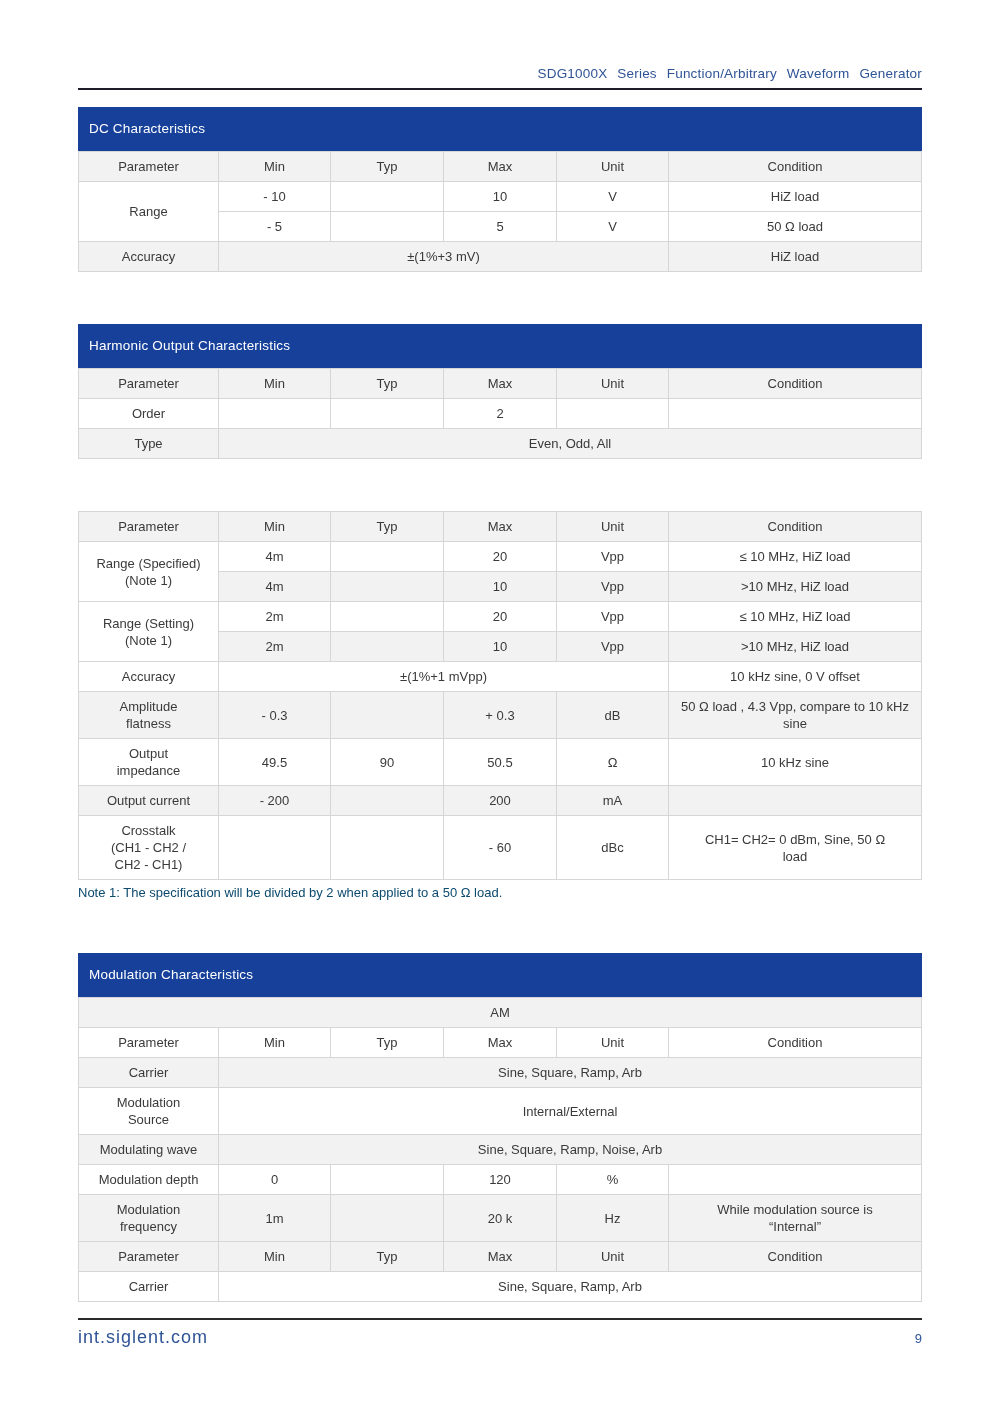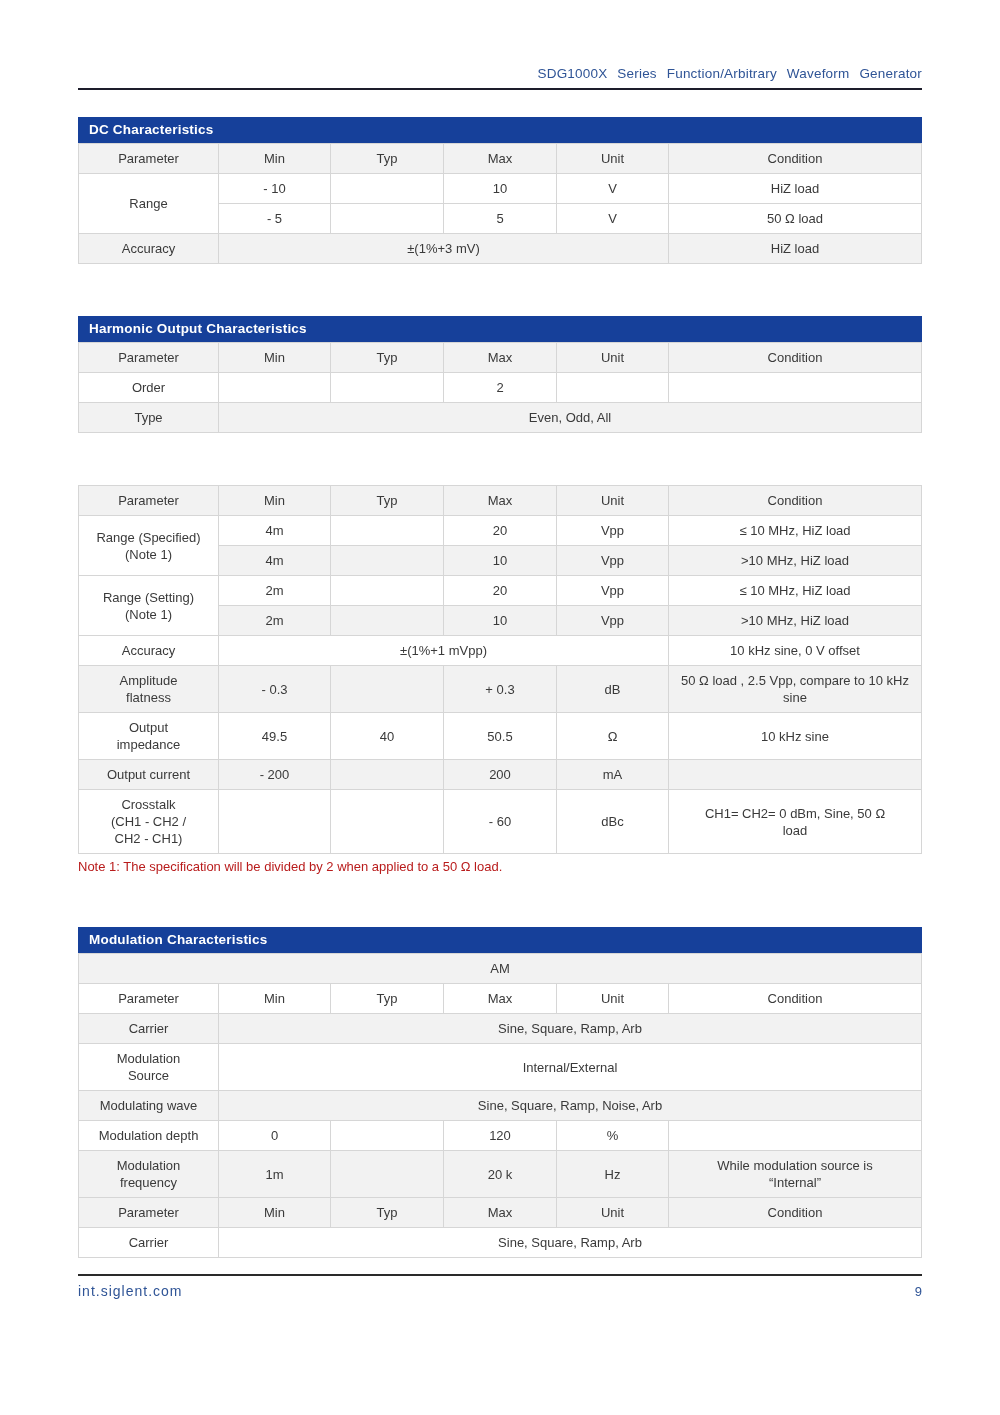--- a/index.html
+++ b/index.html
@@ -9,69 +9,69 @@
     padding: 64px 78px 0 78px;
     background: #ffffff;
     font-family: "Liberation Sans", sans-serif;
     position: relative;
   }
   
   .doc-header {
     text-align: right;
     border-bottom: 2px solid #1d1d2b;
     padding-bottom: 6px;
-    margin-bottom: 27px;
+    margin-bottom: 17px;
   }
   .doc-title {
     color: #2f5496;
     font-size: 13.5px;
     word-spacing: 6px;
     letter-spacing: 0.2px;
   }
   
   .spec { margin-bottom: 52px; }
   .spec:last-of-type { margin-bottom: 16px; }
   .bar {
     background: #16409a;
     color: #ffffff;
-    font-weight: bold;
+    font-weight: normal;
     font-size: 13.5px;
     line-height: 16px;
-    padding: 5px 11px;
+    padding: 14px 11px;
     letter-spacing: 0.2px;
   }
   table { width: 100%; border-collapse: collapse; table-layout: fixed; text-align: center; }
   td {
     border: 1px solid #d6d6d6;
     padding: 6px 10px;
     font-size: 13px;
     line-height: 17px;
     color: #3a3a3a;
     vertical-align: middle;
     white-space: pre-line;
     overflow: hidden;
     background: #ffffff;
   }
   tr.shaded td { background: #f2f2f2; }
   .note {
     font-size: 13px;
-    color: #b91c1c;
+    color: #0c4a6e;
     margin-top: 5px;
     line-height: 16px;
   }
   
   .doc-footer {
     display: flex;
     justify-content: space-between;
     align-items: baseline;
     border-top: 2px solid #2a2a2a;
     margin-top: 14px;
     padding-top: 7px;
   }
-  .footer-site { color: #2f5496; font-size: 14px; letter-spacing: 1px; }
+  .footer-site { color: #2f5496; font-size: 18px; letter-spacing: 1px; }
   .footer-page { color: #2f5496; font-size: 13px; }
 </style>
 </head>
 <body>
 
 <div class="page">
 
   <div class="doc-header">
     <span class="doc-title">SDG1000X Series Function/Arbitrary Waveform Generator</span>
   </div>
@@ -211,27 +211,27 @@
               <td colspan="4">±(1%+1 mVpp)</td>
               <td>10 kHz sine, 0 V offset</td>
             </tr>
             <tr class="shaded">
               <td>Amplitude
 flatness</td>
               <td>- 0.3</td>
               <td></td>
               <td>+ 0.3</td>
               <td>dB</td>
-              <td>50 Ω load , 2.5 Vpp, compare to 10 kHz sine</td>
+              <td>50 Ω load , 4.3 Vpp, compare to 10 kHz sine</td>
             </tr>
             <tr>
               <td>Output
 impedance</td>
               <td>49.5</td>
-              <td>40</td>
+              <td>90</td>
               <td>50.5</td>
               <td>Ω</td>
               <td>10 kHz sine</td>
             </tr>
             <tr class="shaded">
               <td>Output current</td>
               <td>- 200</td>
               <td></td>
               <td>200</td>
               <td>mA</td>

